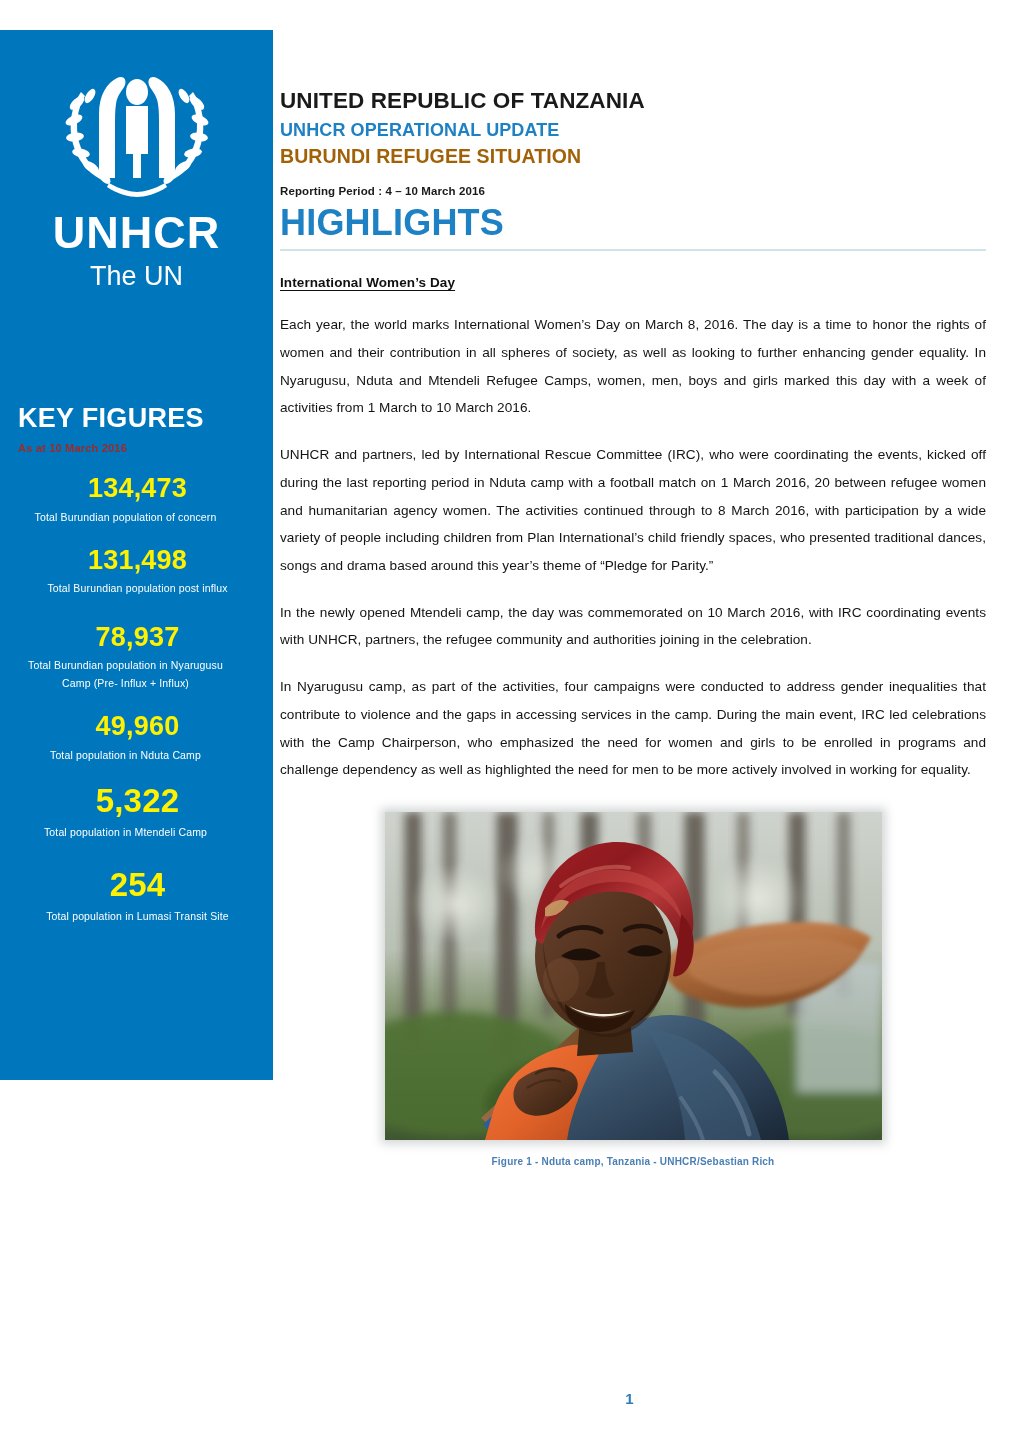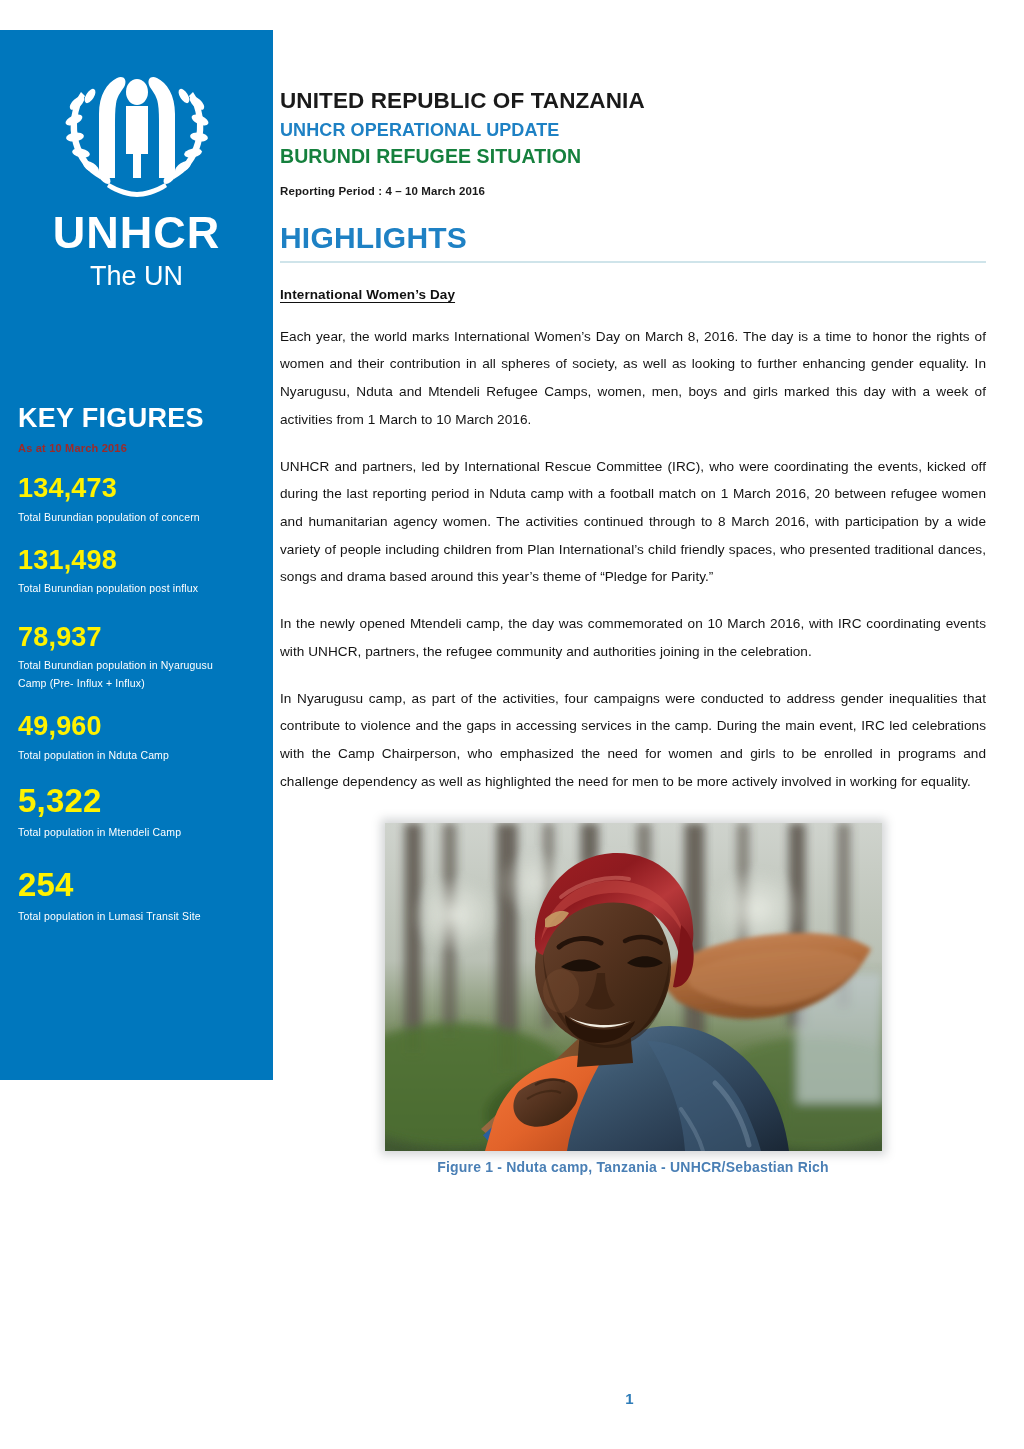--- a/index.html
+++ b/index.html
@@ -76,21 +76,21 @@
   }
 
   .kf-asof {
     color: #9e2a28;
     font-size: 11px;
     font-weight: bold;
     margin-top: 10px;
     letter-spacing: 0.2px;
   }
 
-  .kf-item { margin-top: 20px; }
+  .kf-item { margin-top: 20px; text-align: center; }
   .kf-item.gap-lg { margin-top: 26px; }
 
   .kf-value {
     color: #fff200;
     font-size: 27px;
     font-weight: bold;
     line-height: 1.05;
     letter-spacing: 0.2px;
   }
   .kf-value.sm { font-size: 33px; }
@@ -126,37 +126,37 @@
     font-size: 18px;
     font-weight: bold;
     color: #1e81c4;
     letter-spacing: 0.1px;
     line-height: 1.32;
     margin-top: 4px;
   }
   .h-situation {
     font-size: 19.5px;
     font-weight: bold;
-    color: #15803d;
+    color: #a16207;
     letter-spacing: 0.1px;
     line-height: 1.3;
     margin-top: 2px;
   }
   .h-period {
     font-size: 11.5px;
     font-weight: bold;
     color: #1a1a1a;
     margin-top: 15px;
     letter-spacing: 0.1px;
   }
   .h-highlights {
-    font-size: 30px;
+    font-size: 36px;
     font-weight: bold;
     color: #1e81c4;
-    margin-top: 24px;
+    margin-top: 6px;
     letter-spacing: 0.2px;
     line-height: 1.1;
   }
 
   .rule {
     height: 2px;
     background: #cfe4ea;
     margin-top: 7px;
     width: 706px;
   }
@@ -196,22 +196,22 @@
     height: 328px;
     position: relative;
     background: #ffffff;
     box-shadow: 0 0 9px 4px rgba(120,128,130,0.32);
     overflow: hidden;
   }
 
   .photo { width: 100%; height: 100%; display: block; }
 
   .fig-caption {
-    margin-top: 8px;
-    font-size: 14px;
+    margin-top: 16px;
+    font-size: 10px;
     font-weight: bold;
     color: #4a7fb5;
     letter-spacing: 0.2px;
   }
 
   .page-number {
     position: absolute;
     left: 0;
     right: 38px;
     bottom: 42px;

